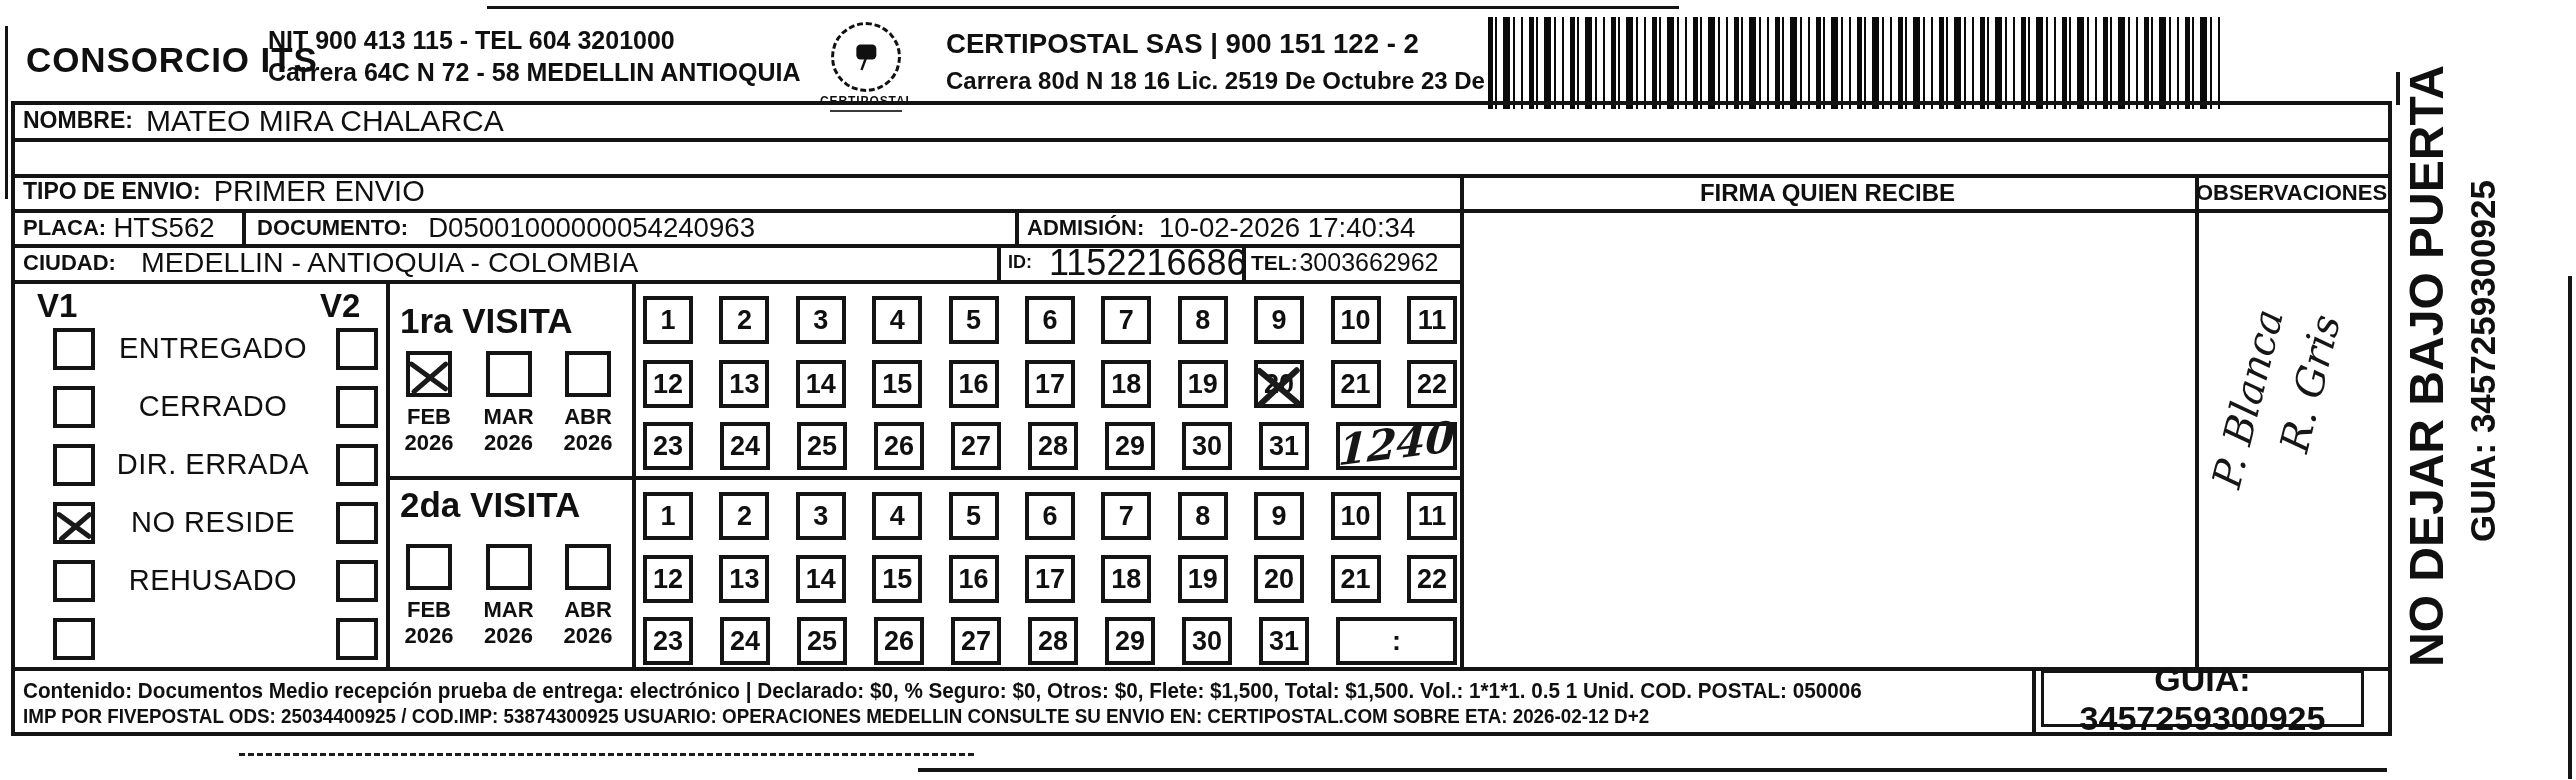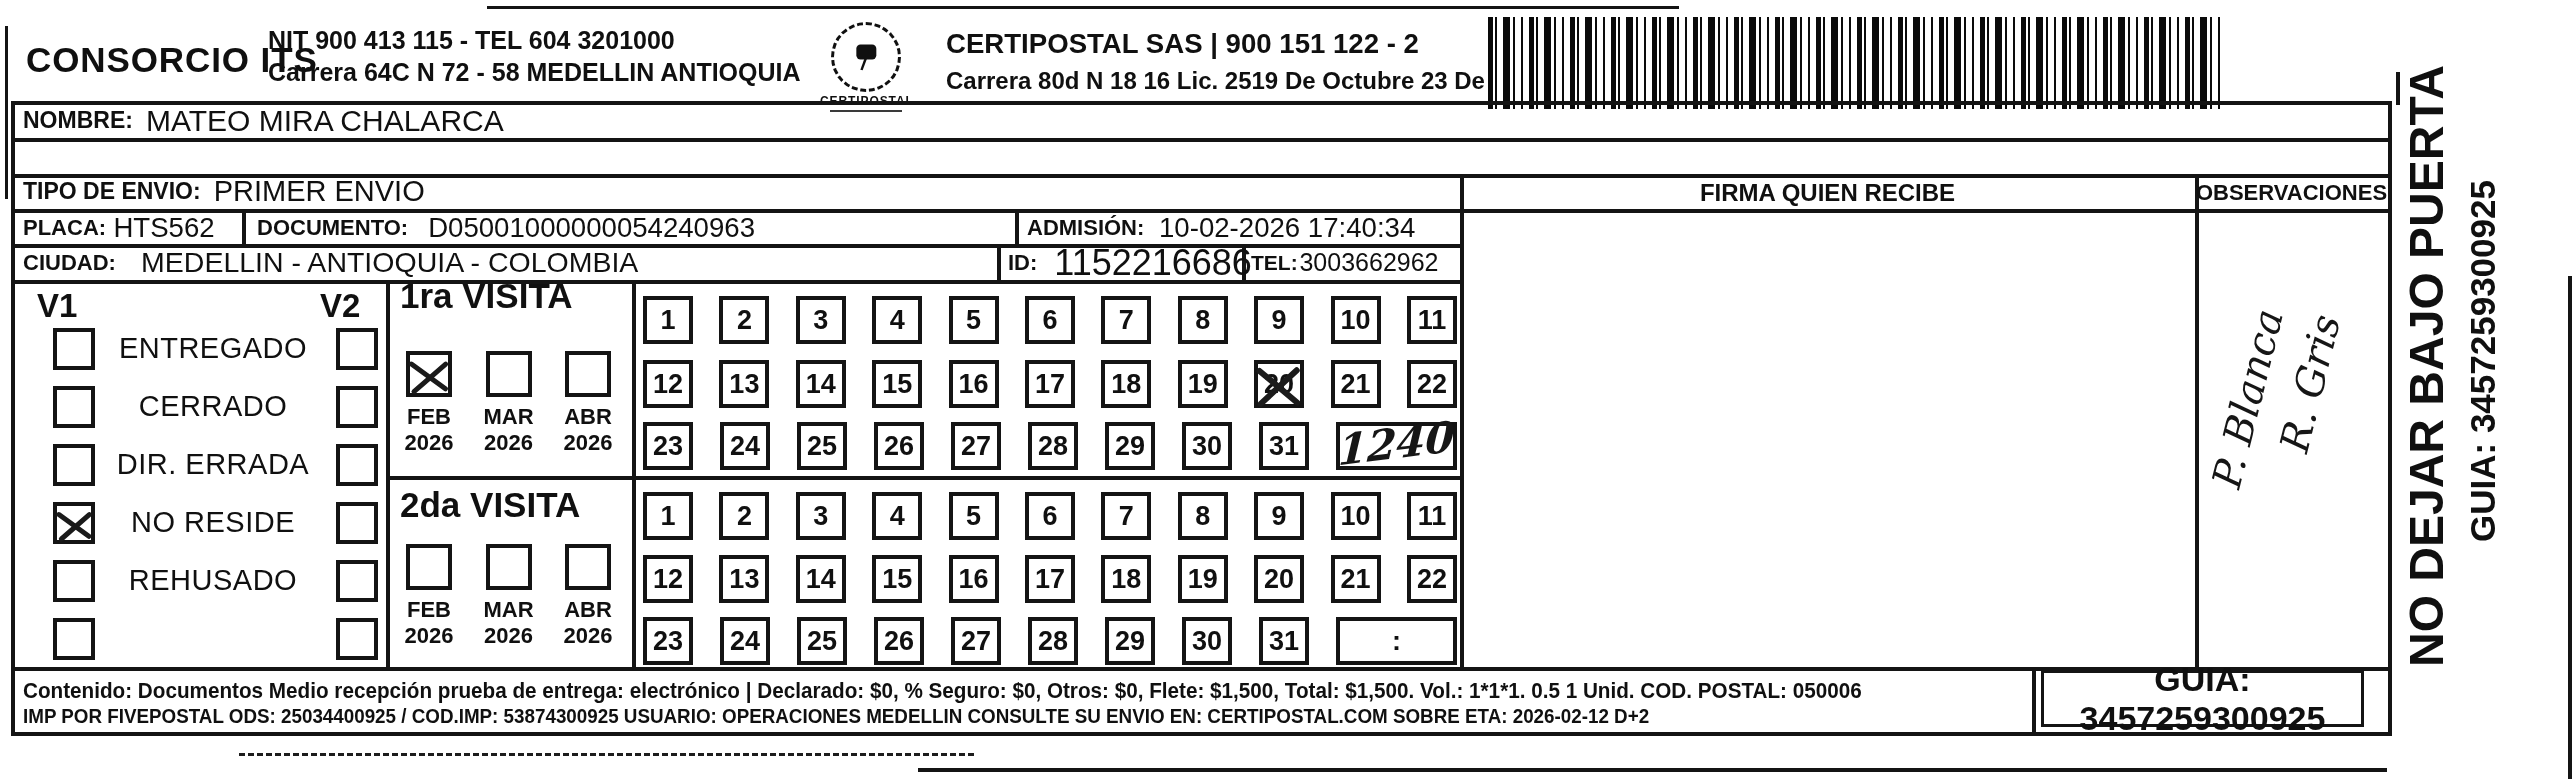--- a/index.html
+++ b/index.html
@@ -125,21 +125,21 @@
   <div class="row" style="left:1027px;top:211px;width:432px;height:33px;">
     <span class="lbl" style="font-size:22px;">ADMISIÓN:</span>
     <span class="val" style="font-size:27.6px;margin-left:14.7px;">10-02-2026 17:40:34</span>
   </div>
 
   <div class="row" style="left:23px;top:246px;width:964px;height:33px;gap:16px;">
     <span class="lbl" style="font-size:22px;">CIUDAD:</span>
     <span class="val" style="font-size:28.5px;margin-left:9.2px;">MEDELLIN - ANTIOQUIA - COLOMBIA</span>
   </div>
   <div class="row" style="left:1008px;top:246px;width:230px;height:33px;">
-    <span class="lbl" style="font-size:22px;">ID:</span>
+    <span class="lbl" style="font-size:18px;">ID:</span>
     <span class="val" style="font-size:36px;margin-left:17px;">1152216686</span>
   </div>
   <div class="row" style="left:1251px;top:246px;width:211px;height:33px;">
     <span class="lbl" style="font-size:21px;">TEL:</span>
     <span class="val" style="font-size:25px;margin-left:1.8px;">3003662962</span>
   </div>
 
   <div class="row center b" style="left:1460px;top:176px;width:735px;height:33px;font-size:24px;">FIRMA QUIEN RECIBE</div>
   <div class="row center b" style="left:2195px;top:176px;width:193px;height:33px;font-size:22px;">OBSERVACIONES</div>
 
@@ -175,21 +175,21 @@
         <div class="cbx" style="left: 40px;"></div>
         <div class="slabel">REHUSADO</div>
         <div class="cbx" style="left: 323px;"></div>
       </div>
       <div class="srow" style="top: 613px;">
         <div class="cbx" style="left: 40px;"></div>
         <div class="cbx" style="left: 323px;"></div>
       </div>
     </div>
 
-  <div class="abs b" style="left:400px;top:276px;font-size:35px;">1ra VISITA</div>
+  <div class="abs b" style="left:400px;top:301px;font-size:35px;">1ra VISITA</div>
   <div class="abs" id="months1" style="left:393px;top:351px;width:231px;display:flex;justify-content:space-between;">
       <div class="mcol">
         <div class="cbx penx"></div>
         <div class="mname">FEB</div>
         <div class="myear">2026</div>
       </div>
       <div class="mcol">
         <div class="cbx"></div>
         <div class="mname">MAR</div>
         <div class="myear">2026</div>

